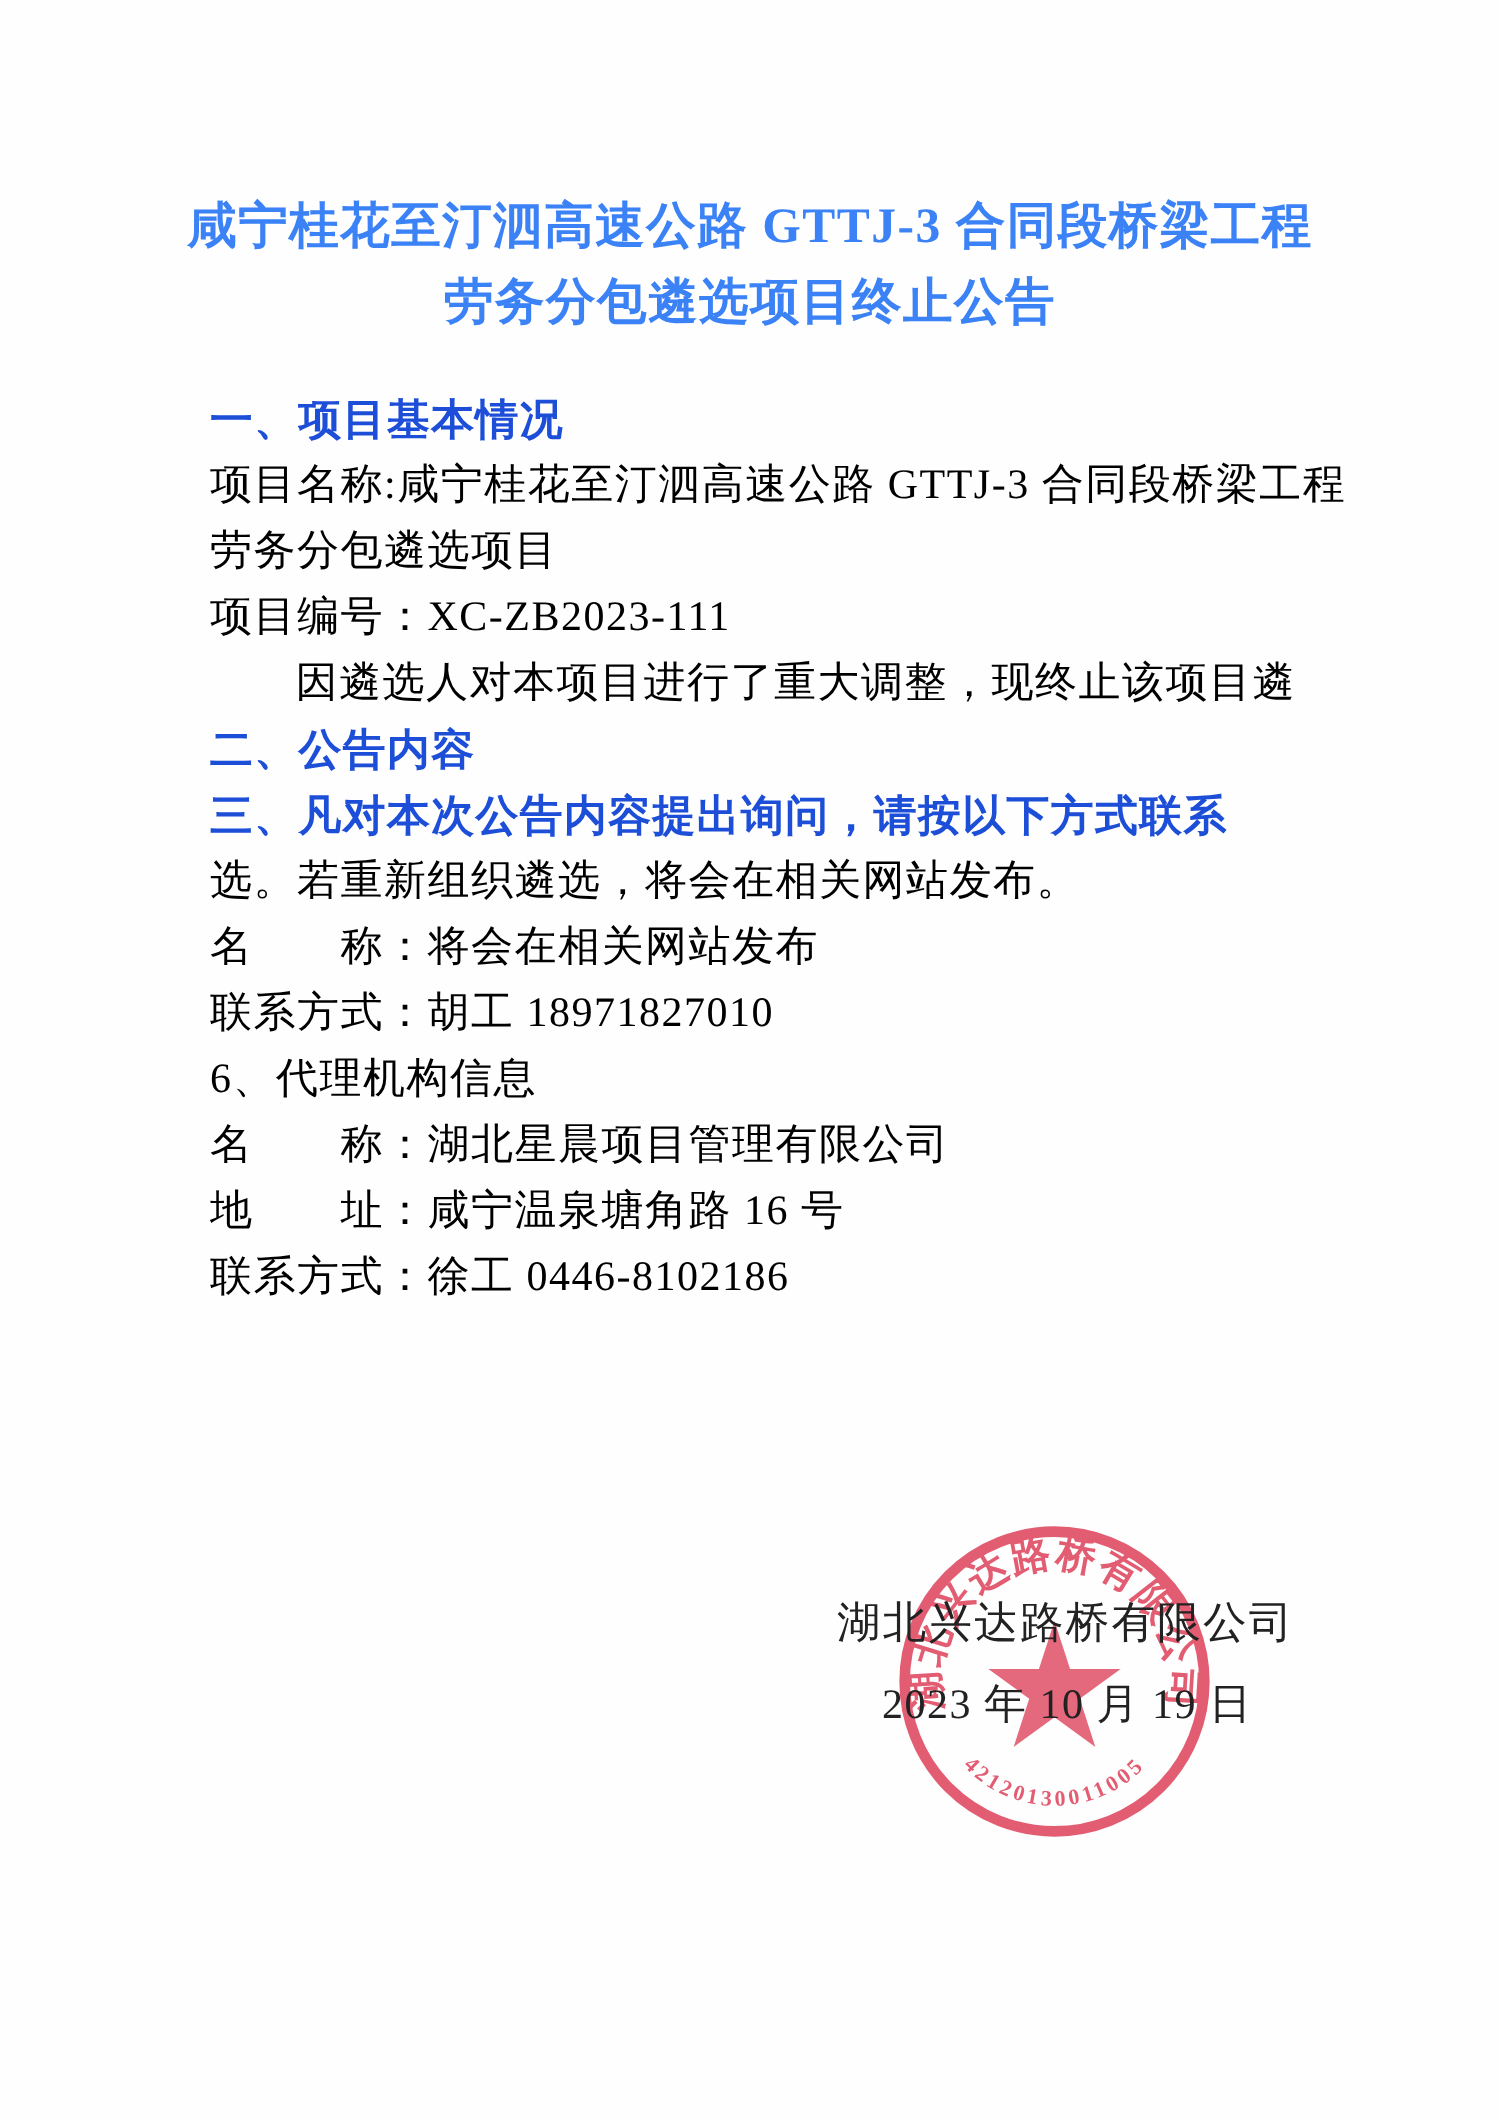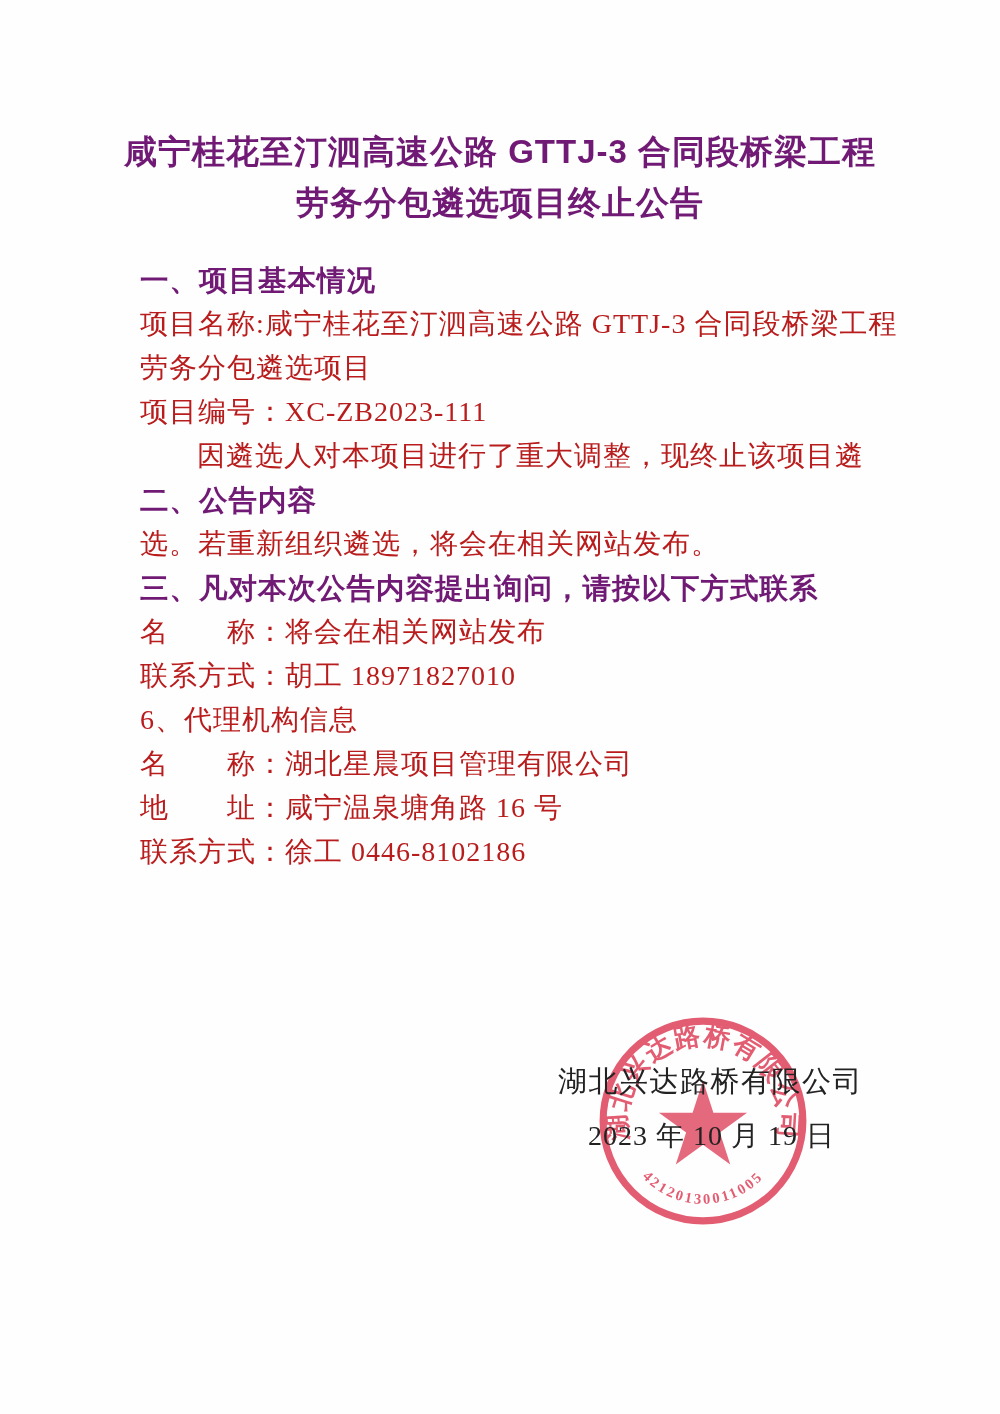--- a/index.html
+++ b/index.html
@@ -12,35 +12,35 @@
     overflow:hidden;
   }
   .page{position:absolute;inset:0;background:#fefefe;}
   
   .title-block{
     position:absolute;left:0;top:126px;width:1000px;
     text-align:center;
   }
   .title-line{
     font-size:33px;font-weight:bold;line-height:51px;
-    letter-spacing:1px;color:#701a75;
-    font-family:Liberation Sans, sans-serif;
+    letter-spacing:1px;color:#3b82f6;
+    font-family:Liberation Serif, serif;
   }
   
   .body-block{
     position:absolute;left:140px;top:258px;width:726px;
   }
   .line{
     height:44px;line-height:44px;
     font-size:28px;letter-spacing:1px;
-    white-space:nowrap;color:#b91c1c;
+    white-space:nowrap;color:#000000;
   }
   .heading{
     font-family:"Liberation Sans","DejaVu Sans",sans-serif;
-    font-weight:bold;font-size:28.5px;color:#701a75;
+    font-weight:bold;font-size:28.5px;color:#1d4ed8;
     letter-spacing:1px;
   }
   .indent{padding-left:57px;}
   
   .sig-company{
     position:absolute;left:558px;top:1062px;
     font-size:29px;letter-spacing:1.5px;color:#222;
     z-index:3;white-space:nowrap;
   }
   .sig-date{
@@ -70,23 +70,23 @@
   </div>
 
   <div class="body-block">
     <div class="line heading">一、项目基本情况</div>
     <div class="line">项目名称:咸宁桂花至汀泗高速公路 GTTJ-3 合同段桥梁工程</div>
     <div class="line">劳务分包遴选项目</div>
     <div class="line">项目编号：XC-ZB2023-111</div>
 
     <div class="line indent">因遴选人对本项目进行了重大调整，现终止该项目遴</div>
     <div class="line heading">二、公告内容</div>
+    <div class="line heading">三、凡对本次公告内容提出询问，请按以下方式联系</div>
+
     <div class="line">选。若重新组织遴选，将会在相关网站发布。</div>
-
-    <div class="line heading">三、凡对本次公告内容提出询问，请按以下方式联系</div>
 
     <div class="line">名　　称：将会在相关网站发布</div>
     <div class="line">联系方式：胡工 18971827010</div>
 
     <div class="line">6、代理机构信息</div>
     <div class="line">名　　称：湖北星晨项目管理有限公司</div>
     <div class="line">地　　址：咸宁温泉塘角路 16 号</div>
     <div class="line">联系方式：徐工 0446-8102186</div>
   </div>
 

